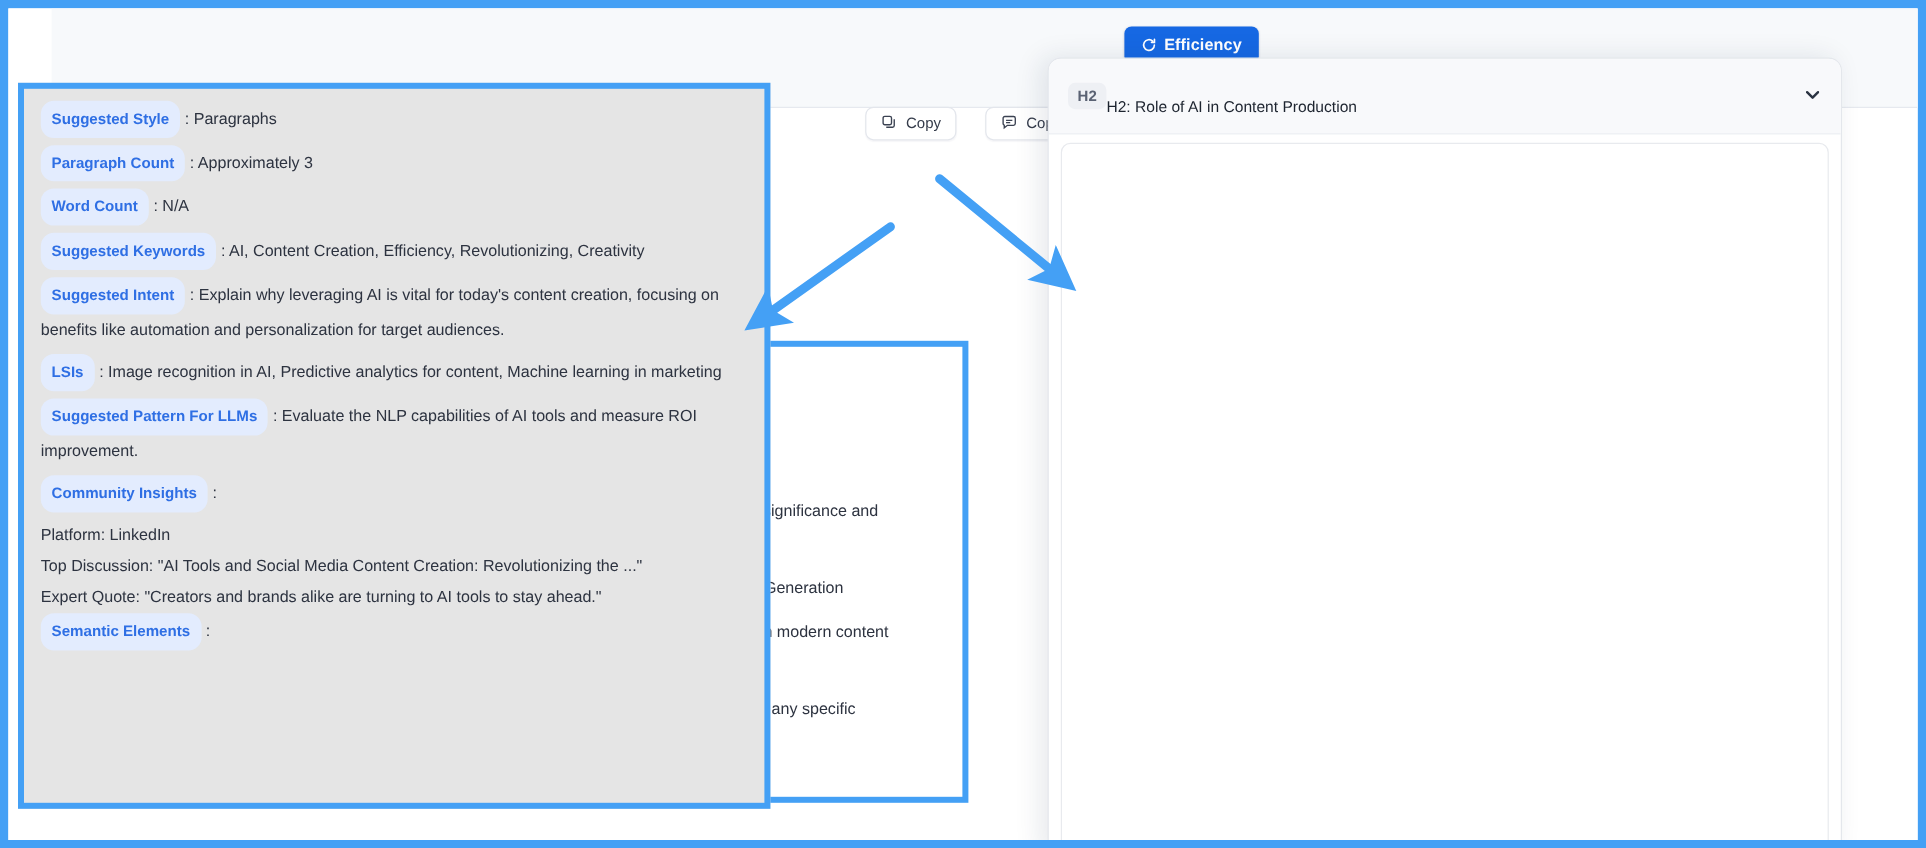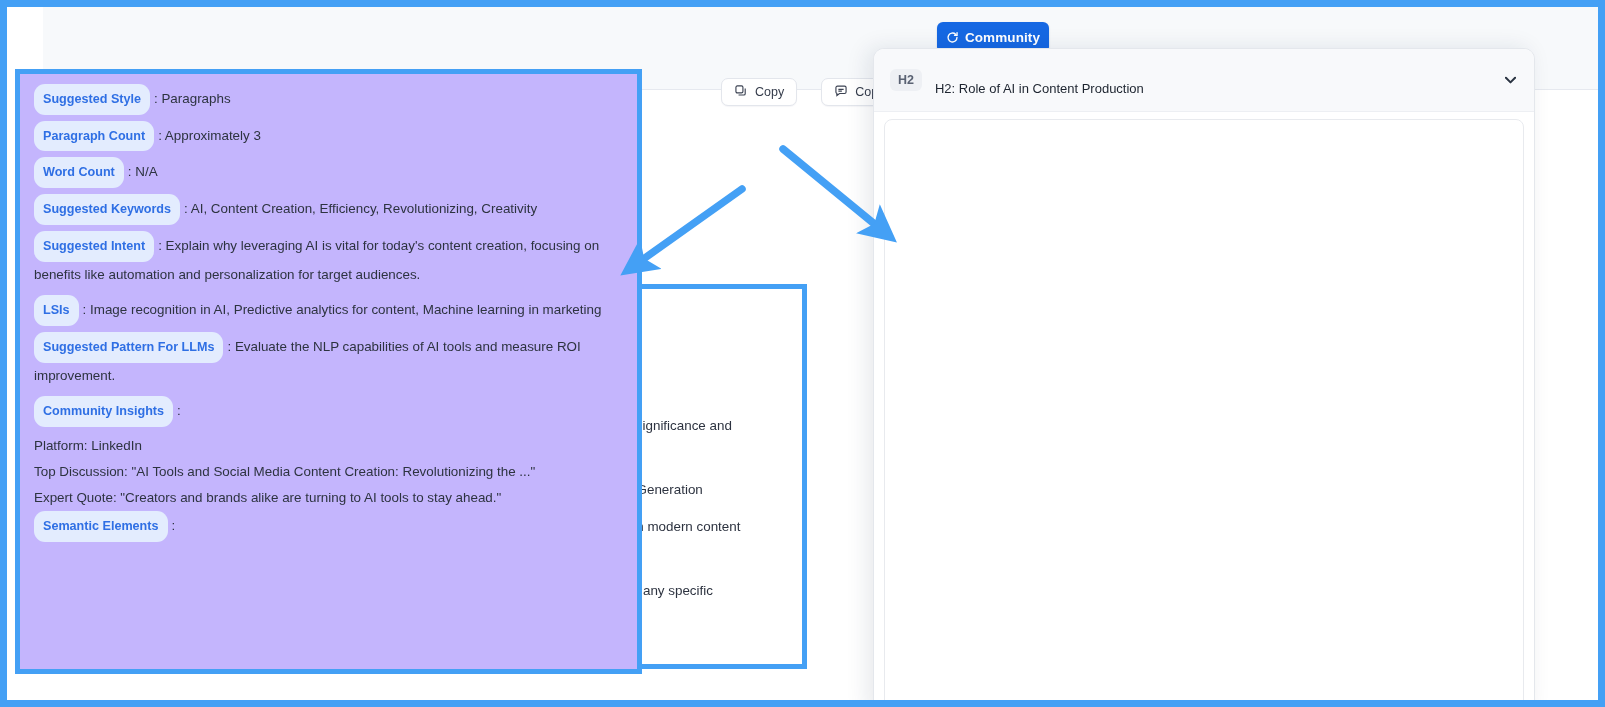--- a/index.html
+++ b/index.html
@@ -42,21 +42,21 @@
     gap: 6px;
     font-size: 13.5px; font-weight: 700;
     letter-spacing: .1px;
     box-shadow: 0 1px 2px rgba(16,35,70,.18);
     cursor: pointer;
   }
   .regen-btn svg { display: block; }
 
   .toolbar {
     position: absolute;
-    left: 698px; top: 71px;
+    left: 698px; top: 82px;
     display: flex; gap: 24px; padding-left: 16px;
   }
   .tb-btn {
     height: 28px;
     padding: 0 12px;
     background: #ffffff;
     border: 1px solid #e3e6ec;
     border-radius: 7px;
     display: flex; align-items: center; gap: 7px;
     font-size: 12.5px; color: #353c4b; font-weight: 500;
@@ -150,21 +150,20 @@
     border-radius: 11px;
     box-shadow: -6px 0 22px rgba(22,38,70,.10);
     overflow: hidden;
   }
   .card-head {
     height: 63px;
     background: #f8f9fb;
     border-bottom: 1px solid #edeff3;
     display: flex; align-items: center;
     padding: 0 18px 0 16px;
-    gap: 13px;
   }
   .card-head .h2-title {
     font-size: 13px; color: #1d242f; font-weight: 500;
     flex: 1;
     margin-top: 16px;
   }
   .chevron {
     color: #2b3442;
     font-size: 11px;
     line-height: 1;
@@ -176,21 +175,21 @@
     border-radius: 8px;
     height: 600px;
     overflow: hidden;
     position: relative;
   }
   .hl-right {
     position: absolute;
     left: 8px; top: 62px;
     width: 627px; height: 605px;
     border: 5px solid #44a0f5;
-    background: #c4b5fd;
+    background: #e5e5e5;
     overflow: hidden;
   }
   .hl-right .inner { padding: 10px 14px 0 14px; }
 
   
   .arrows {
     position: absolute;
     left: 0; top: 0;
     width: 1591px; height: 693px;
     pointer-events: none;
@@ -204,21 +203,21 @@
 
     <div class="app-topbar"></div>
 
     <div class="regen-btn">
       <span>
         <svg width="13" height="13" viewBox="0 0 16 16" fill="none" stroke="#ffffff" stroke-width="1.7" stroke-linecap="round">
           <path d="M13.5 8a5.5 5.5 0 1 1-1.7-3.95"></path>
           <path d="M13.6 2.2v3.1h-3.1"></path>
         </svg>
       </span>
-      <span>Community</span>
+      <span>Efficiency</span>
     </div>
 
     <div class="toolbar">
       <div class="tb-btn">
         <span>
           <svg width="14" height="14" viewBox="0 0 16 16" fill="none" stroke="#3b4252" stroke-width="1.3">
             <rect x="2.2" y="2.2" width="8" height="8" rx="1.6"></rect>
             <path d="M5.2 12.6h6a1.6 1.6 0 0 0 1.6-1.6v-6"></path>
           </svg>
         </span>

